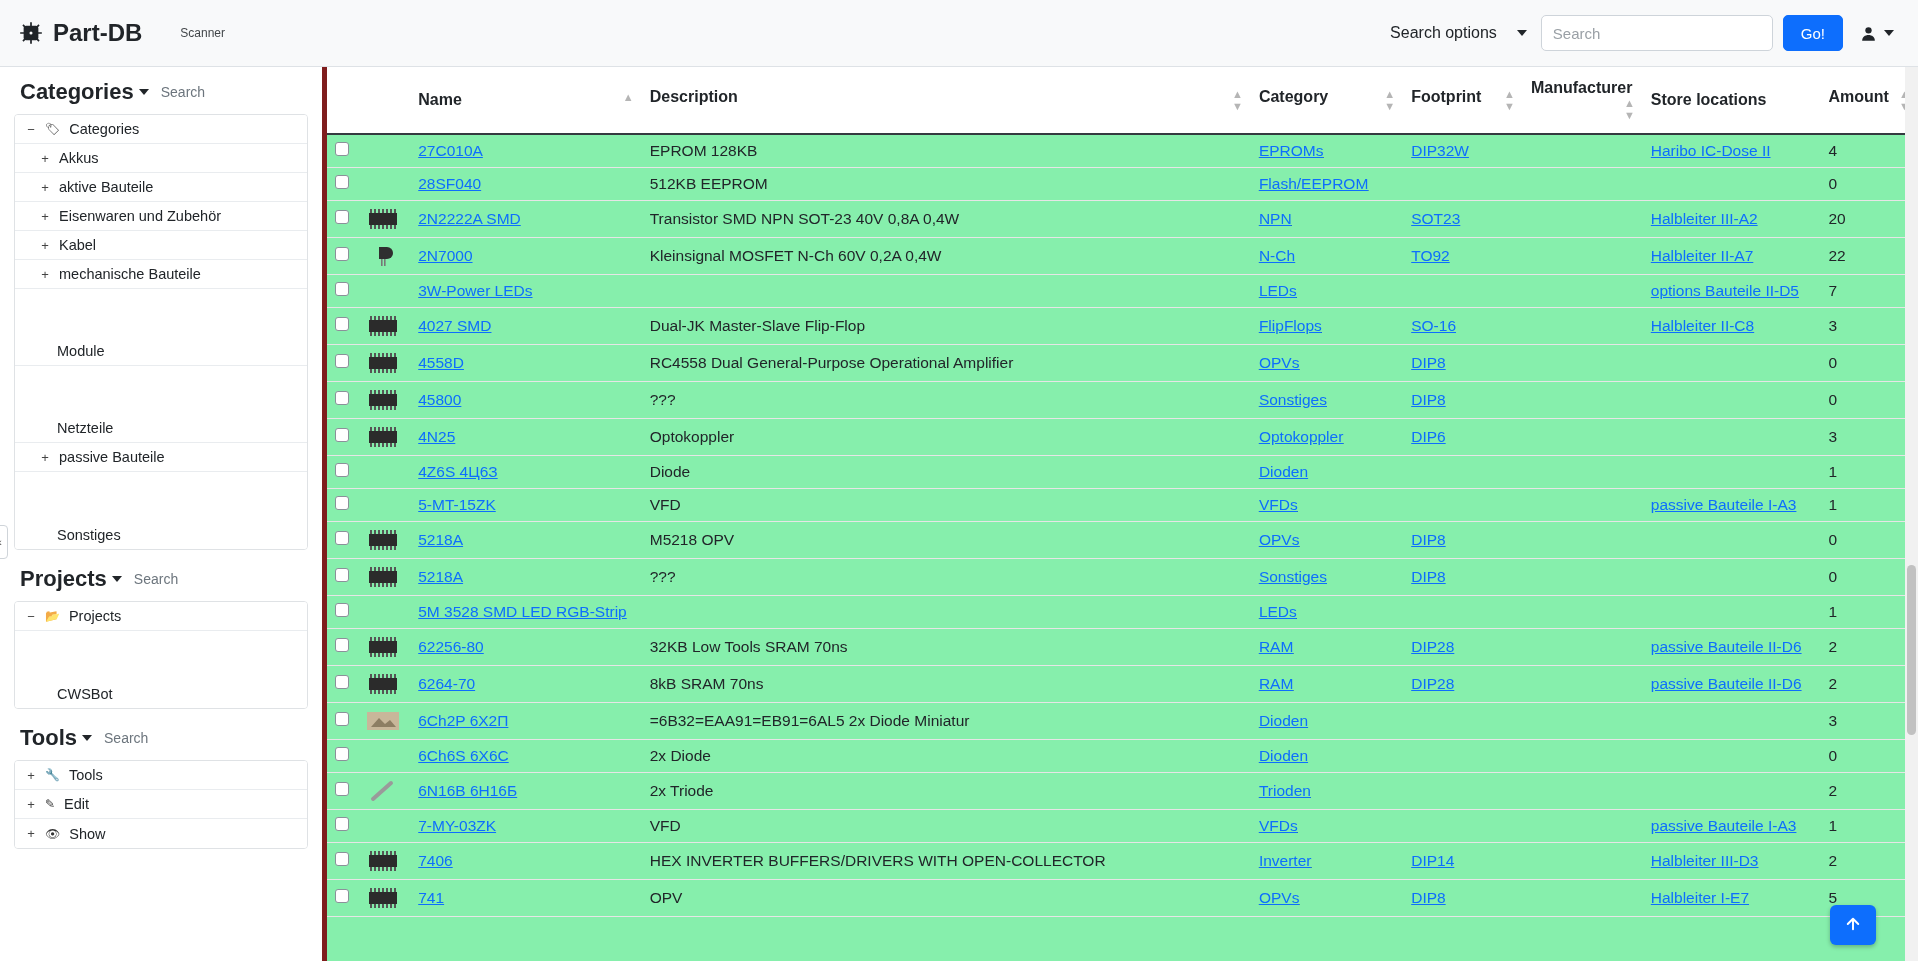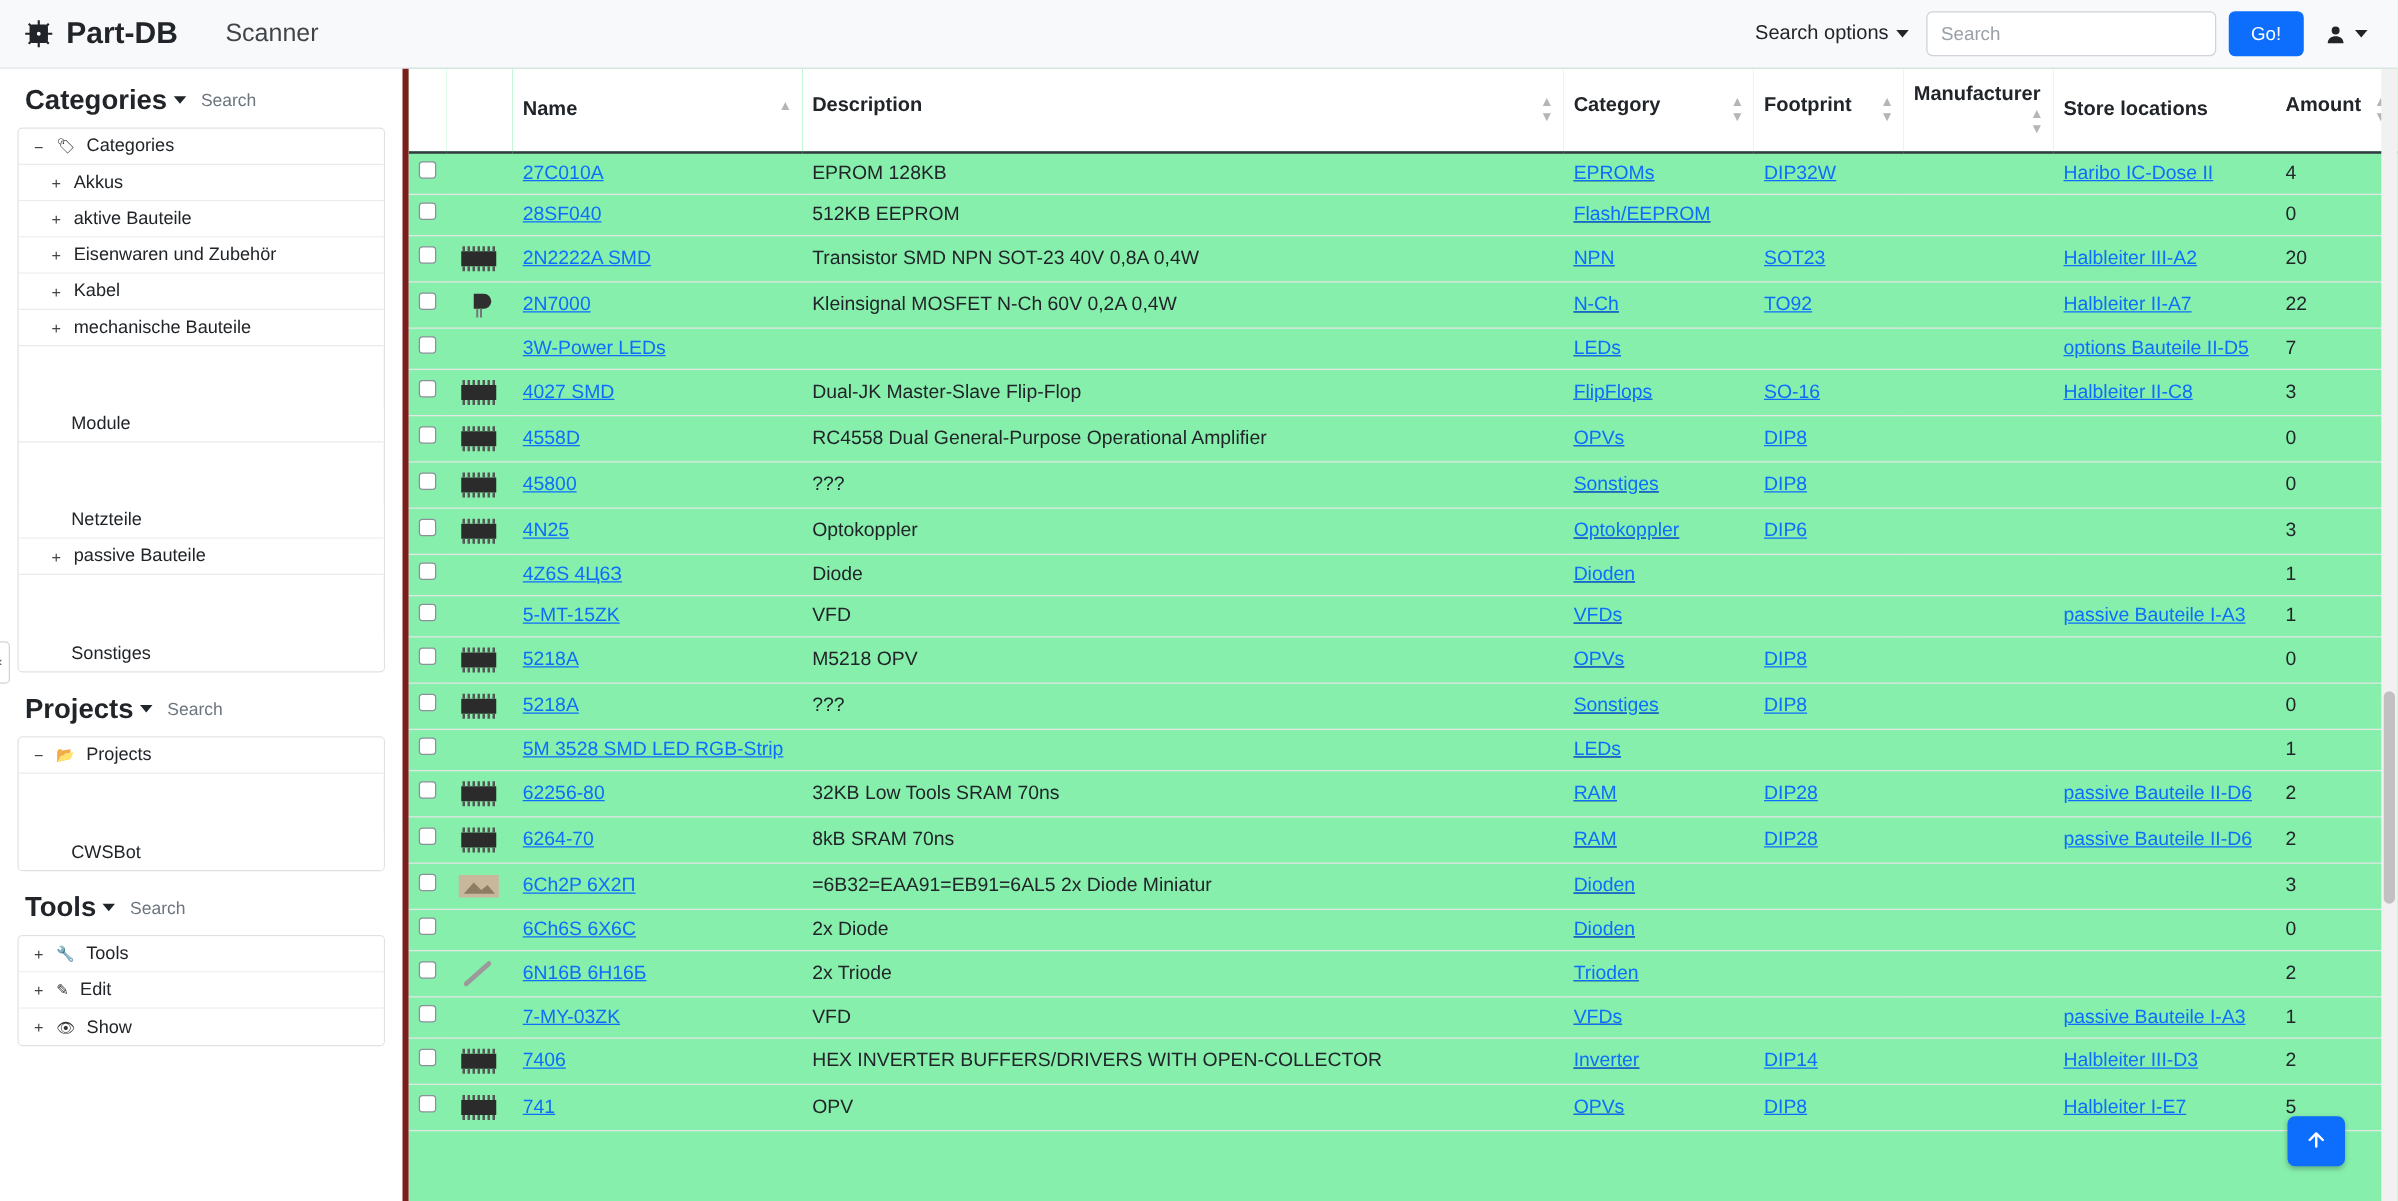--- a/index.html
+++ b/index.html
@@ -9,44 +9,44 @@
     background: #ffffff;
     font-family: "Liberation Sans", sans-serif;
     font-size: 16px;
     color: #212529;
     overflow: hidden;
   }
   a { color: #0d6efd; text-decoration: underline; cursor: pointer; }
 
   
   .navbar {
-    height: 55px;
+    height: 67px;
     display: flex;
     align-items: center;
     background: #f8f9fa;
     border-bottom: 1px solid #dee2e6;
     padding: 0 18px;
     position: relative;
   }
   .brand {
     display: flex; align-items: center; gap: 9px;
     font-size: 24px; font-weight: 700; color: #212529;
     margin-right: 28px;
   }
   .brand-icon { width: 26px; height: 26px; display:block; }
   .nav-link {
-    font-size: 20px; color: #212529; opacity: .85;
+    font-size: 12px; color: #212529; opacity: .85;
     padding: 6px 10px;
   }
   .nav-right {
     margin-left: auto;
     display: flex; align-items: center; gap: 10px;
   }
   .search-options {
-    font-size: 16px; color: #212529; display: flex; align-items: center; gap: 6px;
+    font-size: 16px; color: #212529; display: flex; align-items: center; gap: 20px;
     padding: 6px 4px;
   }
   .caret { width:0;height:0;border-left:5px solid transparent;border-right:5px solid transparent;border-top:6px solid currentColor; display:inline-block; }
   .search-input {
     width: 232px; height: 36px;
     border: 1px solid #ced4da; border-radius: 5px;
     padding: 4px 11px; font-size: 15px; color: #212529;
     background: #fff; outline: none;
   }
   .search-input::placeholder { color: #9aa0a6; }

